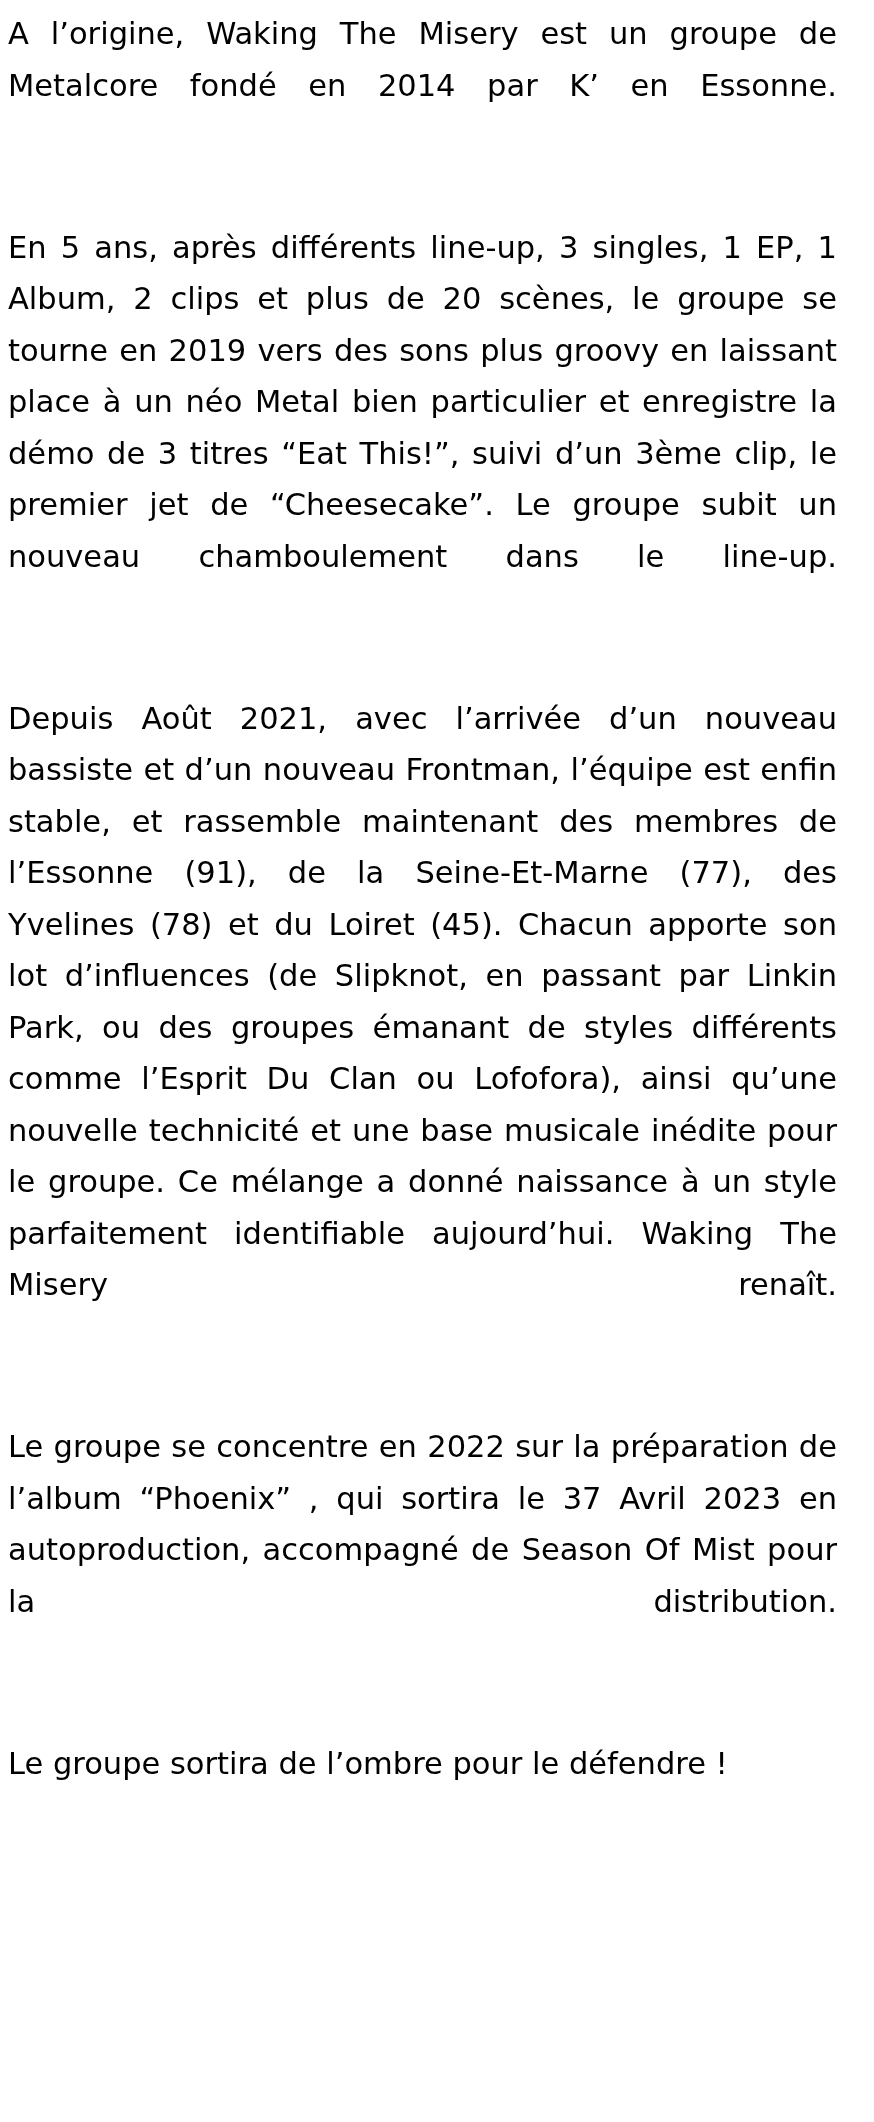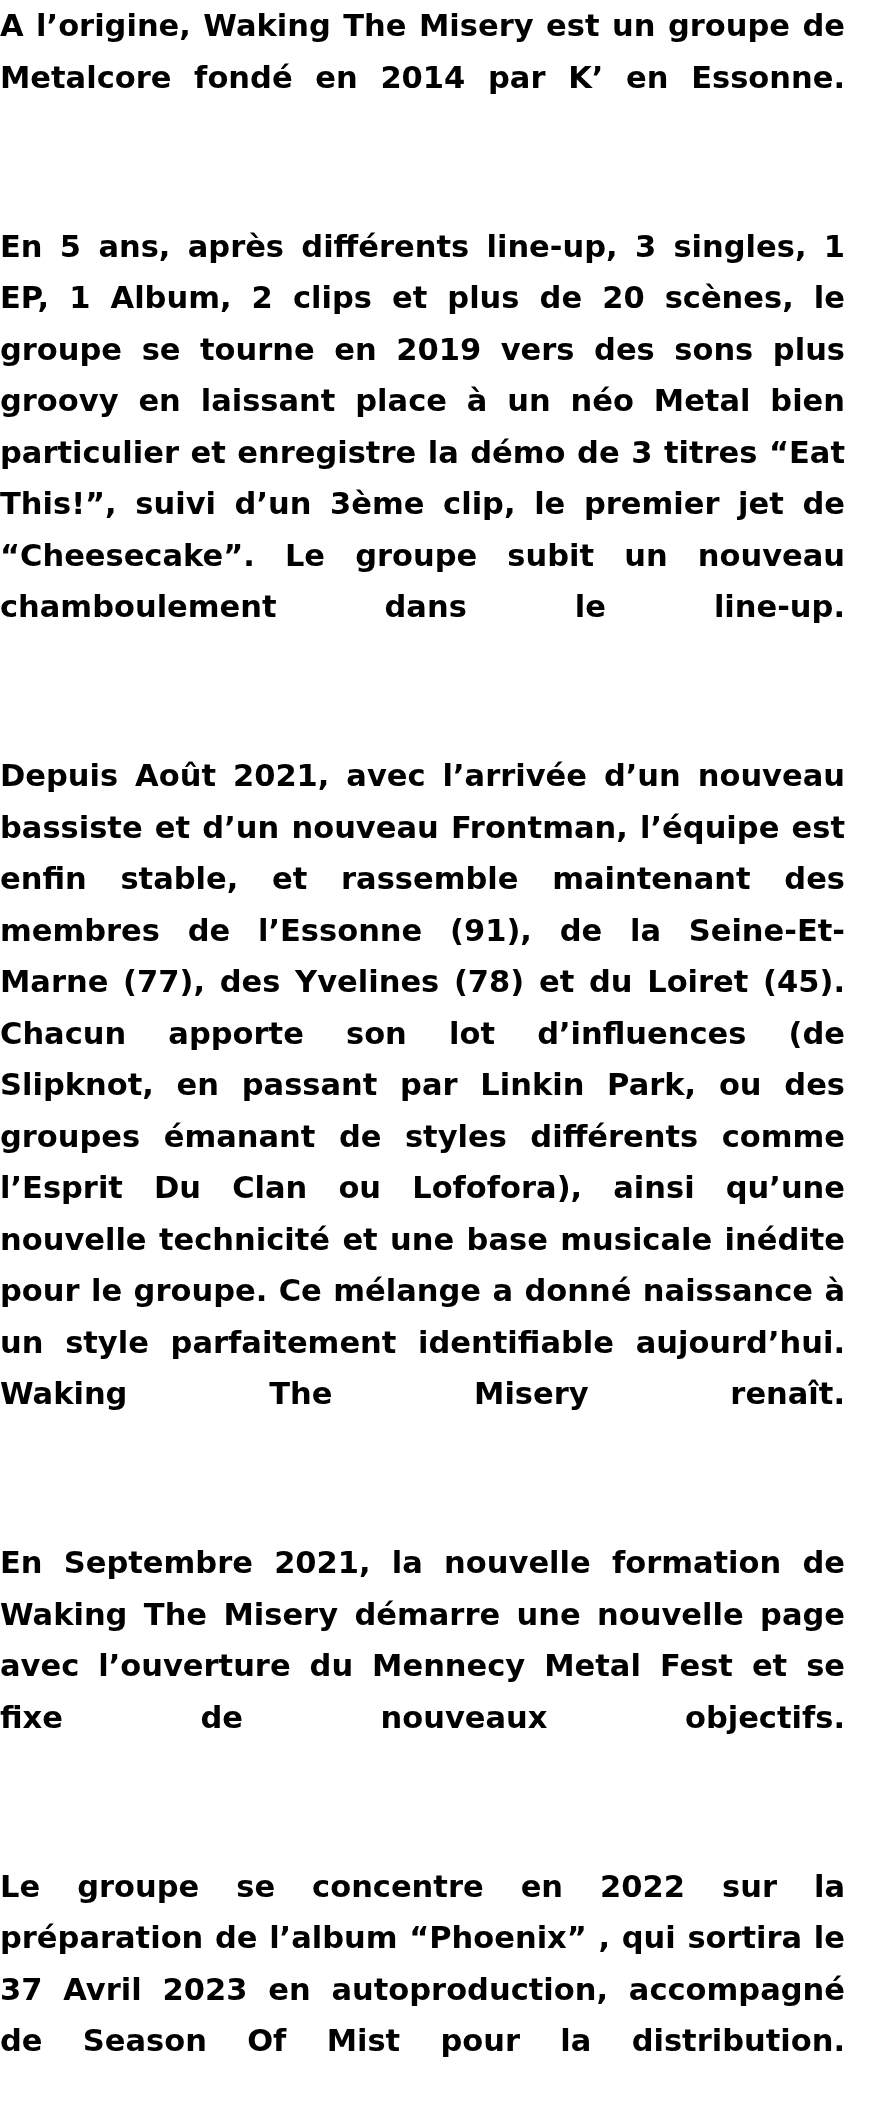--- a/index.html
+++ b/index.html
@@ -22,45 +22,44 @@
   }
   .bio {
     padding-top: 0px;
   }
   .para {
     color: #000000;
     font-size: 30.5px;
     line-height: 51.5px;
     text-align: justify;
     text-justify: inter-word;
-    font-weight: bold;
+    font-weight: normal;
     letter-spacing: 0px;
     margin: 0;
-    padding: 0;
+    padding: 8px;
     -webkit-font-smoothing: antialiased;
   }
   .para + .para {
-    margin-top: 66px;
+    margin-top: 43px;
   }
   
   .para::after {
     content: "";
     display: inline-block;
     width: 100%;
   }
   .nojust {
     text-align: left;
   }
 </style>
 </head>
 <body>
 
 <div class="page">
   <div class="bio">
     <p class="para">A l’origine, Waking The Misery est un groupe de Metalcore fondé en 2014 par K’ en Essonne.</p>
     <p class="para">En 5 ans, après différents line-up, 3 singles, 1 EP, 1 Album, 2 clips et plus de 20 scènes, le groupe se tourne en 2019 vers des sons plus groovy en laissant place à un néo Metal bien particulier et enregistre la démo de 3 titres “Eat This!”, suivi d’un 3ème clip, le premier jet de “Cheesecake”. Le groupe subit un nouveau chamboulement dans le line-up.</p>
     <p class="para">Depuis Août 2021, avec l’arrivée d’un nouveau bassiste et d’un nouveau Frontman, l’équipe est enfin stable, et rassemble maintenant des membres de l’Essonne (91), de la Seine-Et-Marne (77), des Yvelines (78) et du Loiret (45). Chacun apporte son lot d’influences (de Slipknot, en passant par Linkin Park, ou des groupes émanant de styles différents comme l’Esprit Du Clan ou Lofofora), ainsi qu’une nouvelle technicité et une base musicale inédite pour le groupe. Ce mélange a donné naissance à un style parfaitement identifiable aujourd’hui. Waking The Misery renaît.</p>
-    <p class="para">En Septembre 2021, la nouvelle formation de Waking The Misery démarre une nouvelle page avec l’ouverture du Mennecy Metal Fest et se fixe de nouveaux objectifs.</p>
     <p class="para">Le groupe se concentre en 2022 sur la préparation de l’album “Phoenix” , qui sortira le 37 Avril 2023 en autoproduction, accompagné de Season Of Mist pour la distribution.</p>
     <p class="para nojust">Le groupe sortira de l’ombre pour le défendre !</p>
 
   </div>
 </div>
 
 </body></html>

